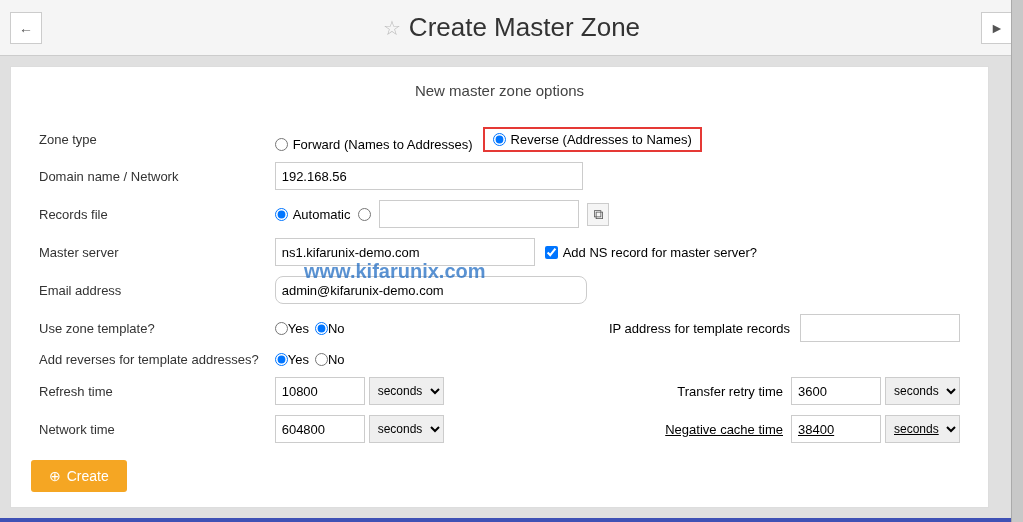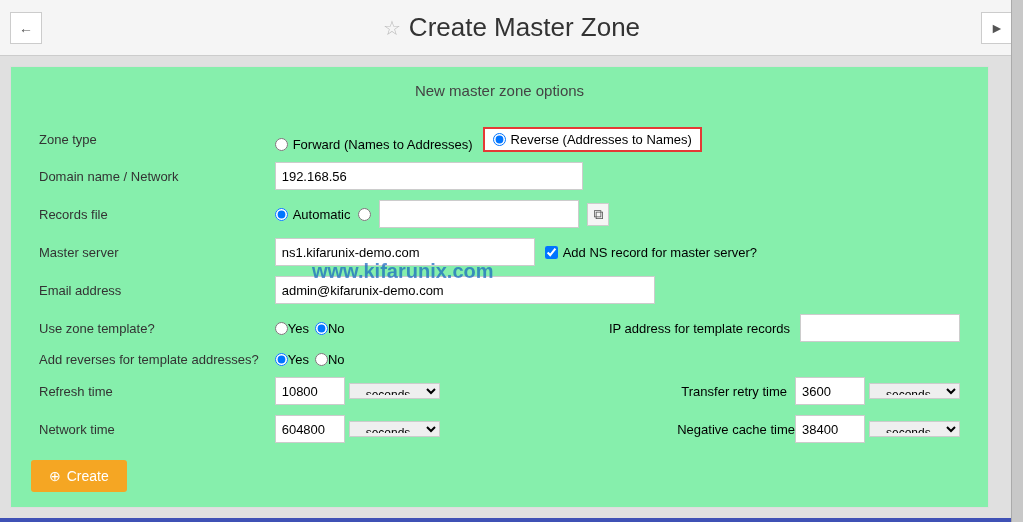--- a/index.html
+++ b/index.html
@@ -15,21 +15,21 @@
       width: 32px; height: 32px; display: flex; align-items: center; justify-content: center;
       cursor: pointer; font-size: 14px; color: #555;
     }
     .top-bar .nav-btn.left { left: 10px; }
     .top-bar .nav-btn.right { right: 10px; }
     .top-bar .title-area { display: flex; align-items: center; gap: 8px; }
     .top-bar .star-icon { color: #bbb; font-size: 20px; }
     .top-bar h1 { font-size: 26px; font-weight: normal; color: #333; }
 
     .main-content {
-      background: #86efac; margin: 10px 22px 10px 10px;
+      background: #ffffff; margin: 10px 22px 10px 10px;
       padding: 15px 20px; border: 1px solid #ddd;
     }
 
     .section-title {
       text-align: center; font-size: 15px; color: #444;
       margin-bottom: 15px; padding-bottom: 8px;
     }
 
     .form-table { width: 100%; border-collapse: collapse; }
     .form-table td { padding: 5px 8px; vertical-align: middle; }
@@ -46,27 +46,27 @@
     .zone-type-options { display: flex; align-items: flex-end; gap: 10px; }
     .radio-option { display: flex; align-items: center; gap: 5px; cursor: pointer; font-size: 13px; }
     .radio-option.selected-box {
       border: 2px solid #e53935; padding: 3px 8px; background: #fff;
     }
 
     .checkbox-label { display: flex; align-items: center; gap: 5px; cursor: pointer; }
 
     .select-time { display: flex; align-items: center; gap: 4px; }
     .select-time select {
-      border: 1px solid #ccc; padding: 3px 12px; font-size: 12px; height: 16px; cursor: pointer;
+      border: 1px solid #ccc; padding: 3px 4px; font-size: 12px; height: 28px; cursor: pointer;
     }
 
     .watermark {
       position: absolute; color: #1565C0; font-size: 20px; font-weight: bold;
       opacity: 0.7; pointer-events: none; white-space: nowrap;
-      top: 260px; left: 312px; z-index: 10;
+      top: 260px; left: 304px; z-index: 10;
     }
 
     .btn-create {
       background: #f5a623; color: #fff; border: none;
       padding: 8px 18px; font-size: 14px; cursor: pointer;
       display: flex; align-items: center; gap: 6px;
       margin-top: 12px; border-radius: 3px;
     }
 
     .bottom-bar {
@@ -76,22 +76,22 @@
     }
 
     input[type="radio"] { cursor: pointer; }
     input[type="checkbox"] { cursor: pointer; }
 
     .copy-icon { cursor: pointer; color: #555; font-size: 14px; border: 1px solid #ccc; padding: 2px 5px; background: #f5f5f5; }
 
     .domain-input { width: 308px; }
     .records-input { width: 200px; }
     .master-input { width: 260px; }
-    .email-input { width: 380px; }
-    .time-input { width: 70px; }
+    .email-input { width: 312px; border-radius: 8px; }
+    .time-input { width: 90px; }
     .ip-input { width: 160px; }
 
     .page-wrapper { position: relative; width: 1023px; min-height: 522px; background: #e0e0e0; overflow: hidden; }
     .content-area { margin-right: 12px; }
   </style>
 </head>
 <body>
 
 <div class="page-wrapper">
 
@@ -250,21 +250,21 @@
             <div style="display:flex; align-items:center; justify-content:space-between;">
               <div class="select-time">
                 <input type="text" class="form-input time-input" value="604800" style="">
                 <select>
                   <option>seconds</option>
                   <option>minutes</option>
                   <option>hours</option>
                   <option>days</option>
                 </select>
               </div>
-              <div style="display:flex; align-items:center; margin-left:30px;">
+              <div style="display:flex; align-items:center; gap:8px; margin-left:30px;text-decoration:underline;">
                 <span>Negative cache time</span>
                 <div class="select-time">
                   <input type="text" class="form-input time-input" value="38400" style="">
                   <select>
                     <option>seconds</option>
                     <option>minutes</option>
                     <option>hours</option>
                     <option>days</option>
                   </select>
                 </div>

